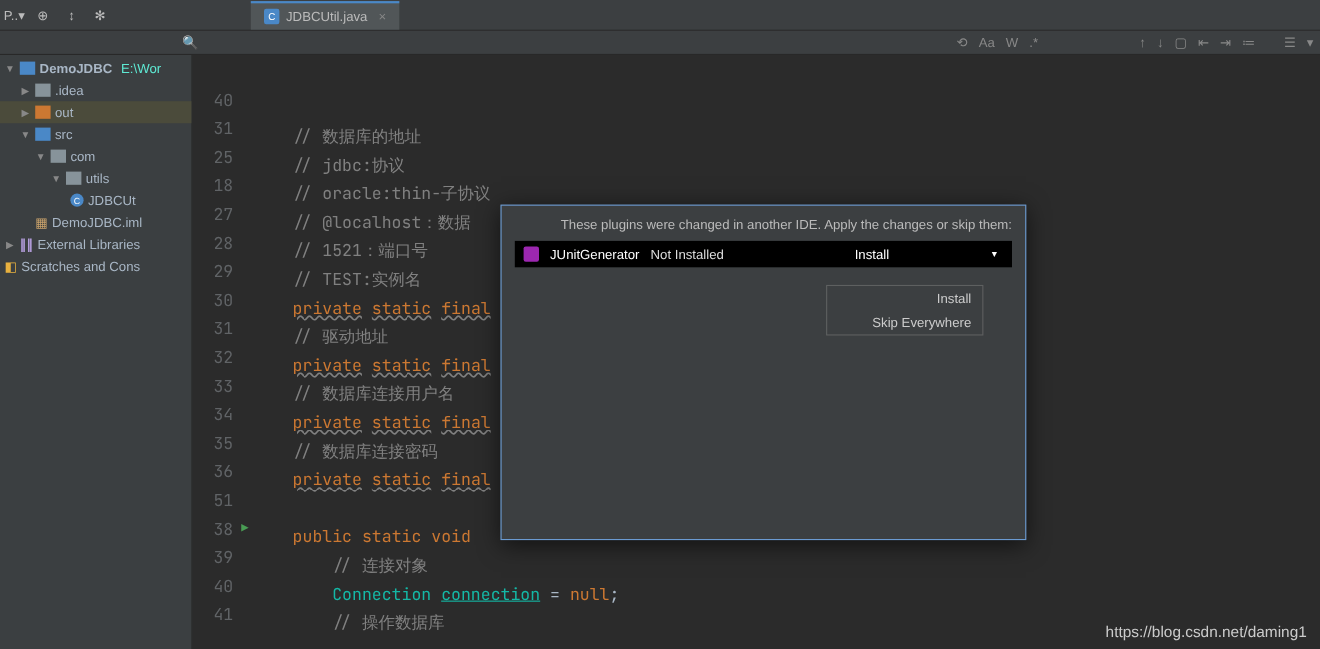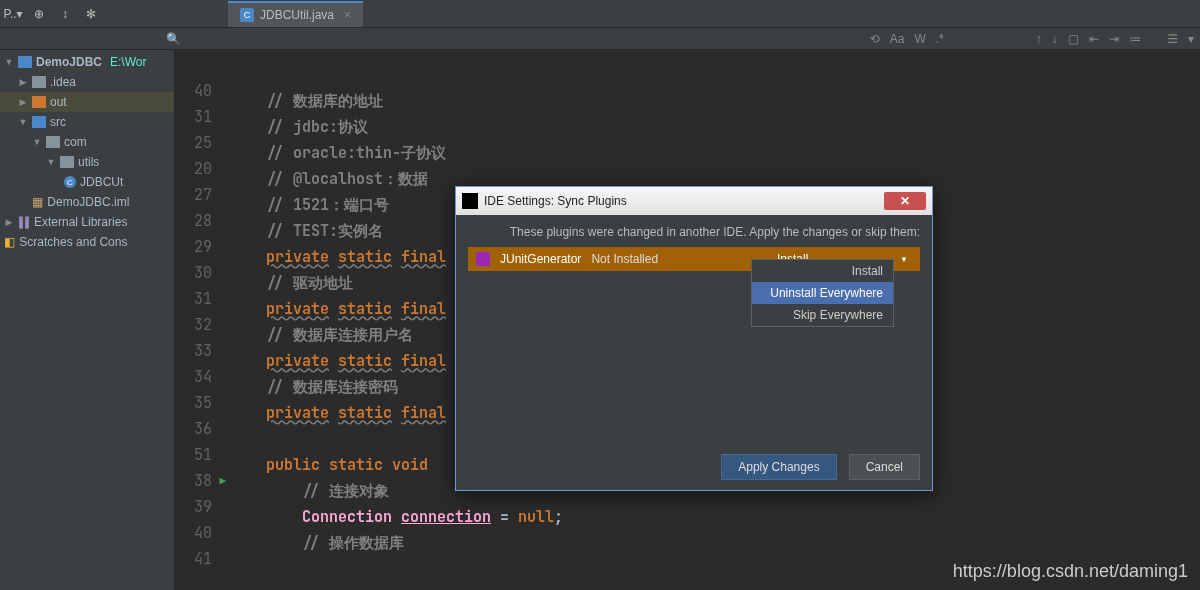--- a/index.html
+++ b/index.html
@@ -45,46 +45,46 @@
   .fldr-ico.orange { background:#cc7832; }
   .fldr-ico.blue { background:#4a88c7; }
   .java-ico { width:12px;height:12px;border-radius:50%;background:#4a88c7;display:flex;align-items:center;justify-content:center;font-size:8px;color:#fff;}
   .node.highlight { background:#4b4b3b; }
   .lib-ico { color:#b39ddb; font-weight:bold; }
   
   .editor { flex:1; display:flex; font-family:"JetBrains Mono","Consolas",monospace; font-size:15px; line-height:26px; background:#2b2b2b; position:relative; overflow:hidden;}
   .gutter { width:55px; text-align:right; color:#606366; padding-right:18px; padding-top:28px; user-select:none;}
   .gutter .ln { height:26px; position:relative;}
   .gutter .play { position:absolute; right:-14px; color:#499c54; font-size:11px;}
-  .code { flex:1; padding-top:12px; white-space:pre;font-weight:bold; }
+  .code { flex:1; padding-top:35px; white-space:pre; }
   .kw { color:#cc7832; }
   .cm { color:#808080; }
   .str { color:#6a8759; }
-  .id { color:#f9a8d4; }
+  .id { color:#14b8a6; }
   .uwave { text-decoration: underline wavy #808080; }
   
   .modal-back { position:absolute; left:455px; top:186px; width:478px; height:305px;
     border:1px solid #6b9bd2; background:#3c3f41; box-shadow:0 4px 20px rgba(0,0,0,.6);}
   .titlebar { height:28px; background:linear-gradient(#f7f7f7,#e1e1e1); display:flex; align-items:center; padding:0 6px; gap:6px; color:#222; font-size:12px;}
   .titlebar .ij { width:16px;height:16px;background:#000; }
   .titlebar .title { flex:1; }
   .closebtn { width:42px; height:18px; background:#c75050; border-radius:2px; display:flex; align-items:center;justify-content:center;color:#fff;font-weight:bold;}
   .dlgbody { padding:10px 12px; color:#bbbbbb;text-align:right; }
-  .plugrow { margin-top:8px; height:24px; background:#a16207; display:flex; align-items:center; gap:10px; padding:0 8px; color:#fff;}
+  .plugrow { margin-top:8px; height:24px; background:#000000; display:flex; align-items:center; gap:10px; padding:0 8px; color:#fff;}
   .plugrow .pico { width:14px;height:14px;background:#9c27b0;border-radius:2px;}
   .plugrow .status { color:#ddd; }
   .plugrow .sel { margin-left:auto; width:135px; display:flex; justify-content:space-between; align-items:center; padding-right:4px;}
   .plugrow .tri { font-size:8px; }
   .dropdown { position:absolute; left:295px; top:72px; width:143px; background:#3c3f41; border:1px solid #5e6060;}
   .dropdown div { padding:4px 10px; color:#ccc; }
   .dropdown div.sel2 { background:#4b6eaf; color:#fff; }
   .dlgfooter { position:absolute; bottom:10px; right:12px; display:flex; gap:12px; }
   .btn { padding:5px 16px; background:#4c5052; border:1px solid #5e6060; color:#ddd; font-size:12px;}
   .btn.primary { background:#365880; border-color:#4a688a; }
-  .watermark { position:absolute; right:12px; bottom:8px; color:#dddddd; font-size:18px; opacity:.9;}
+  .watermark { position:absolute; right:12px; bottom:8px; color:#dddddd; font-size:14px; opacity:.9;}
 </style>
 </head>
 <body>
 
 <div class="topbar">
   <span class="ico">P..▾</span>
   <span class="ico">⊕</span>
   <span class="ico">↕</span>
   <span class="ico">✻</span>
   <div class="tab">
@@ -170,21 +170,21 @@
         <span>Scratches and Cons</span>
       </div>
     </div>
   </div>
 
   <div class="editor">
     <div class="gutter" id="gutter">
         <div class="ln">40</div>
         <div class="ln">31</div>
         <div class="ln">25</div>
-        <div class="ln">20</div>
+        <div class="ln">18</div>
         <div class="ln">27</div>
         <div class="ln">28</div>
         <div class="ln">29</div>
         <div class="ln">30</div>
         <div class="ln">31</div>
         <div class="ln">32</div>
         <div class="ln">33</div>
         <div class="ln">34</div>
         <div class="ln">35</div>
         <div class="ln">36</div>
@@ -192,41 +192,31 @@
         <div class="ln">38<span class="play">▶</span></div>
         <div class="ln">39</div>
         <div class="ln">40</div>
         <div class="ln">41</div>
       </div>
     <div class="code" id="code"><div>&nbsp;</div><div>    <span class="cm">// 数据库的地址</span></div><div>    <span class="cm">// jdbc:协议</span></div><div>    <span class="cm">// oracle:thin-子协议</span></div><div>    <span class="cm">// @localhost：数据</span></div><div>    <span class="cm">// 1521：端口号</span></div><div>    <span class="cm">// TEST:实例名</span></div><div>    <span class="kw"><span class="kw uwave">private</span></span> <span class="kw"><span class="kw uwave">static</span></span> <span class="kw"><span class="kw uwave">final</span></span>                                     <span class="str">TEST";</span></div><div>    <span class="cm">// 驱动地址</span></div><div>    <span class="kw"><span class="kw uwave">private</span></span> <span class="kw"><span class="kw uwave">static</span></span> <span class="kw"><span class="kw uwave">final</span></span>                                  <span class="str">Driver";</span></div><div>    <span class="cm">// 数据库连接用户名</span></div><div>    <span class="kw"><span class="kw uwave">private</span></span> <span class="kw"><span class="kw uwave">static</span></span> <span class="kw"><span class="kw uwave">final</span></span></div><div>    <span class="cm">// 数据库连接密码</span></div><div>    <span class="kw"><span class="kw uwave">private</span></span> <span class="kw"><span class="kw uwave">static</span></span> <span class="kw"><span class="kw uwave">final</span></span></div><div>&nbsp;</div><div>    <span class="kw">public</span> <span class="kw">static</span> <span class="kw">void</span></div><div>        <span class="cm">// 连接对象</span></div><div>        <span class="id">Connection</span> <span class="id" style="text-decoration:underline;">connection</span> = <span class="kw">null</span>;</div><div>        <span class="cm">// 操作数据库</span></div></div>
   </div>
 </div>
 
 <div class="modal-back">
-  <div class="titlebar">
-    <span class="ij"></span>
-    <span class="title">IDE Settings: Sync Plugins</span>
-    <span class="closebtn">✕</span>
-  </div>
   <div class="dlgbody">
     <div>These plugins were changed in another IDE. Apply the changes or skip them:</div>
     <div class="plugrow">
       <span class="pico"></span>
       <span>JUnitGenerator</span>
       <span class="status">Not Installed</span>
       <span class="sel">
         <span>Install</span>
         <span class="tri">▼</span>
       </span>
     </div>
     <div class="dropdown" id="dd">
         <div>Install</div>
-        <div class="sel2">Uninstall Everywhere</div>
         <div>Skip Everywhere</div>
       </div>
   </div>
-  <div class="dlgfooter">
-    <button class="btn primary">Apply Changes</button>
-    <button class="btn">Cancel</button>
-  </div>
 </div>
 
 <div class="watermark">https://blog.csdn.net/daming1</div>
 
 </body></html>

